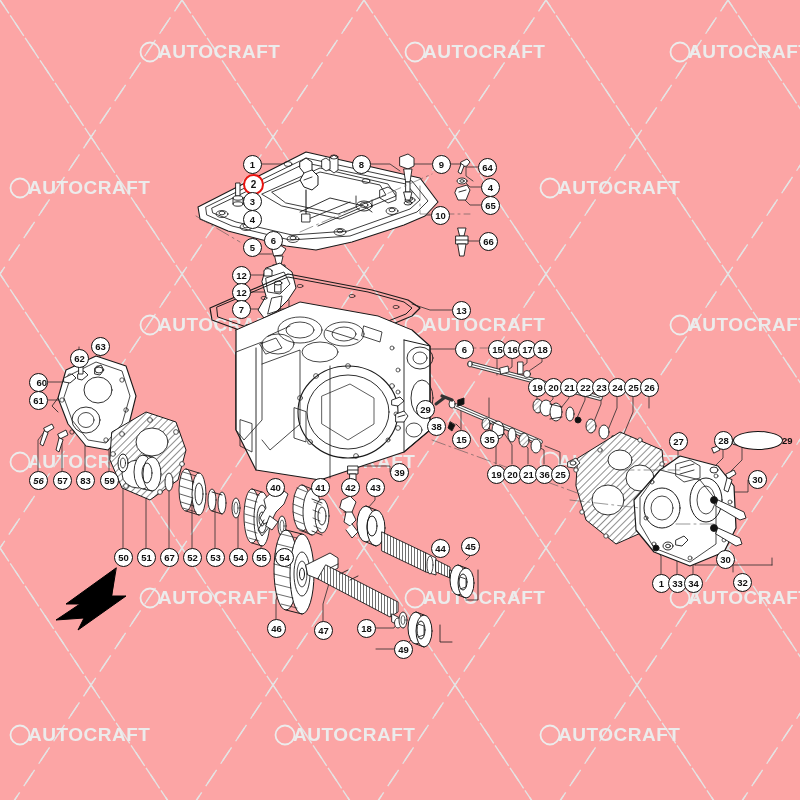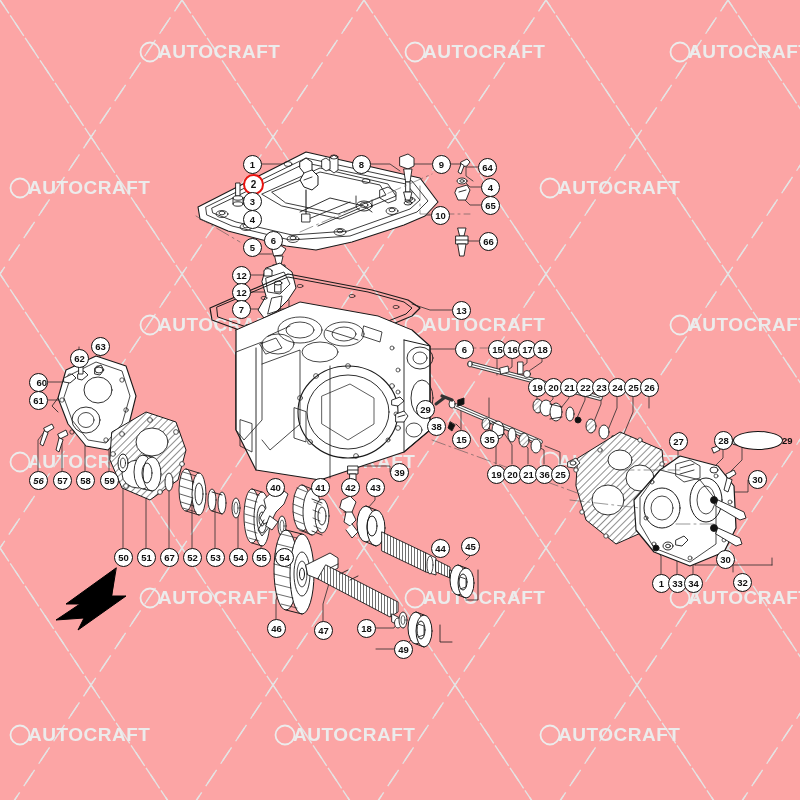--- a/index.html
+++ b/index.html
@@ -771,21 +771,21 @@
       <div class="callout" title="shift-rail-lower" style="left: 503px; top: 465px;">20</div>
       <div class="callout" title="shift-rail-lower" style="left: 519px; top: 465px;">21</div>
       <div class="callout" title="shift-rail-lower" style="left: 535px; top: 465px;">36</div>
       <div class="callout" title="shift-rail-lower" style="left: 551px; top: 465px;">25</div>
       <div class="callout" title="front-cover" style="left: 70px; top: 349px;">62</div>
       <div class="callout" title="front-cover" style="left: 91px; top: 337px;">63</div>
       <div class="callout" title="front-cover" style="left: 29px; top: 373px; text-align: right;">60</div>
       <div class="callout" title="front-cover" style="left: 29px; top: 391px;">61</div>
       <div class="callout" title="front-cover" style="left: 29px; top: 471px; font-style: italic;">56</div>
       <div class="callout" title="front-cover" style="left: 53px; top: 471px;">57</div>
-      <div class="callout" title="front-cover" style="left: 76px; top: 471px;">58</div>
+      <div class="callout" title="front-cover" style="left: 76px; top: 471px;">83</div>
       <div class="callout" title="front-cover" style="left: 100px; top: 471px;">59</div>
       <div class="callout" title="input-shaft" style="left: 114px; top: 548px;">50</div>
       <div class="callout" title="input-shaft" style="left: 137px; top: 548px;">51</div>
       <div class="callout" title="input-shaft" style="left: 160px; top: 548px;">67</div>
       <div class="callout" title="input-shaft" style="left: 183px; top: 548px;">52</div>
       <div class="callout" title="input-shaft" style="left: 206px; top: 548px;">53</div>
       <div class="callout" title="input-shaft" style="left: 229px; top: 548px;">54</div>
       <div class="callout" title="input-shaft" style="left: 252px; top: 548px;">55</div>
       <div class="callout" title="input-shaft" style="left: 275px; top: 548px;">54</div>
       <div class="callout" title="case-drain" style="left: 390px; top: 463px;">39</div>

